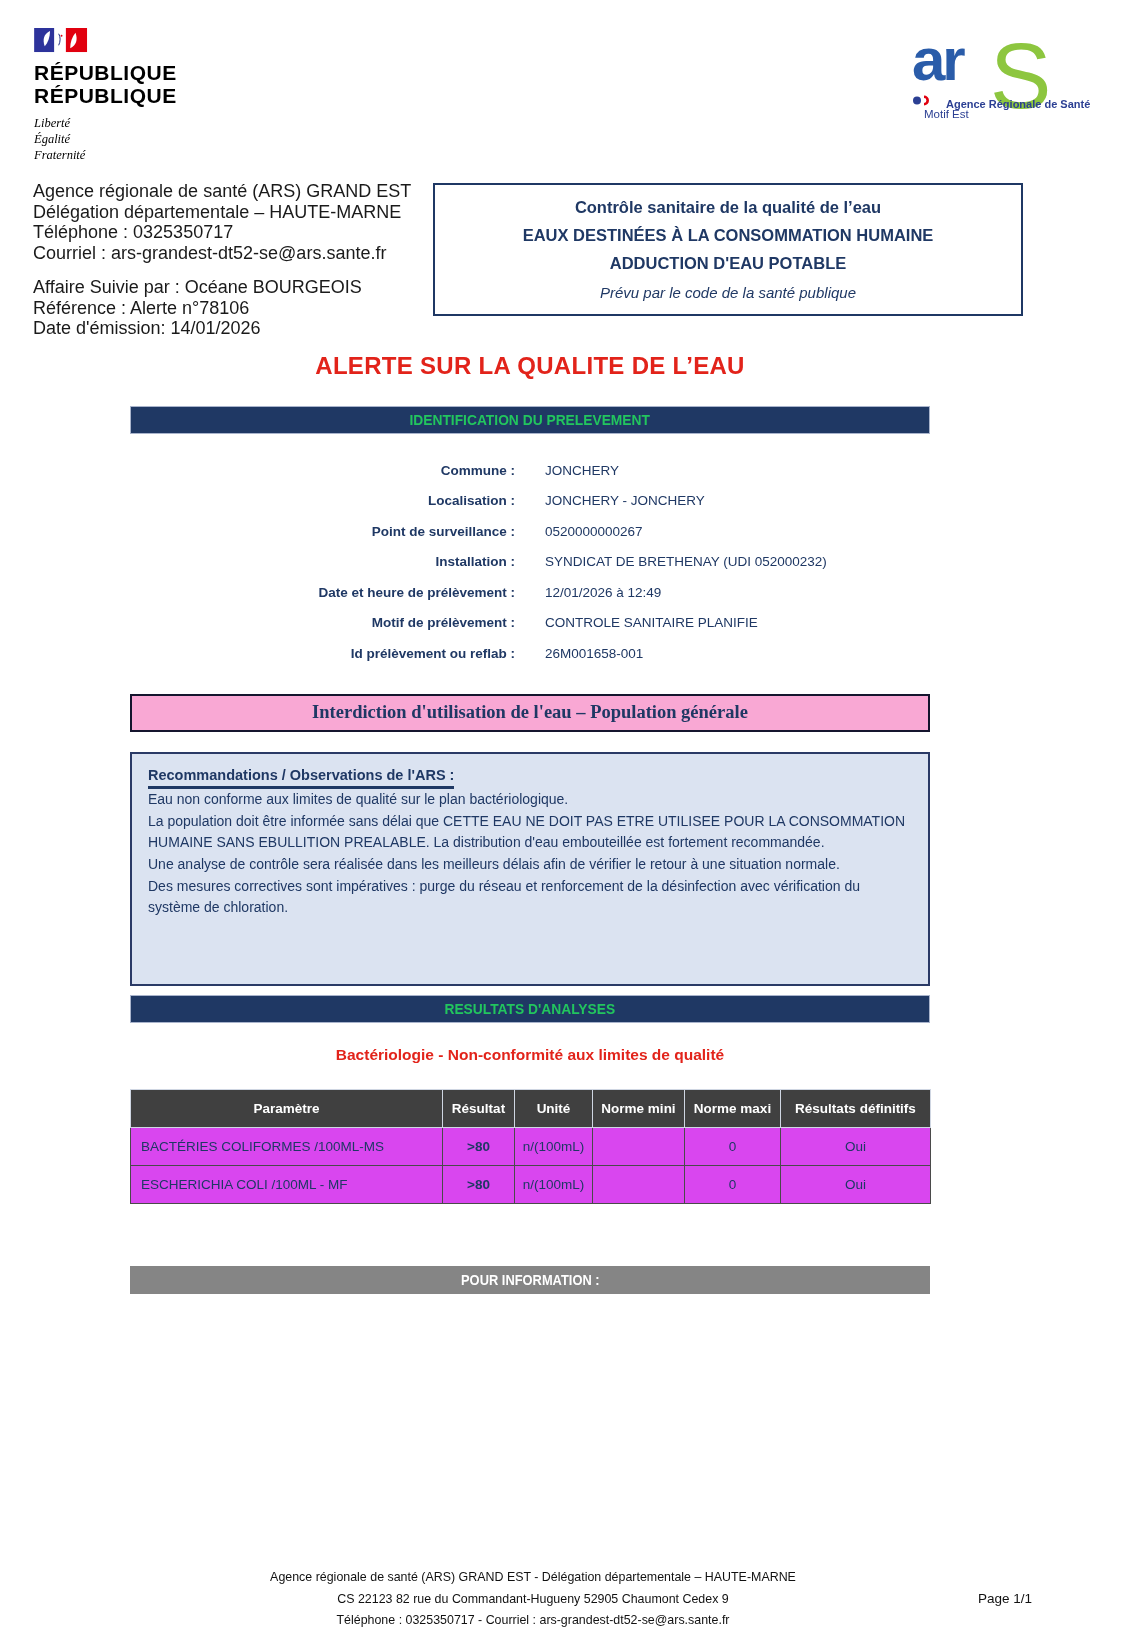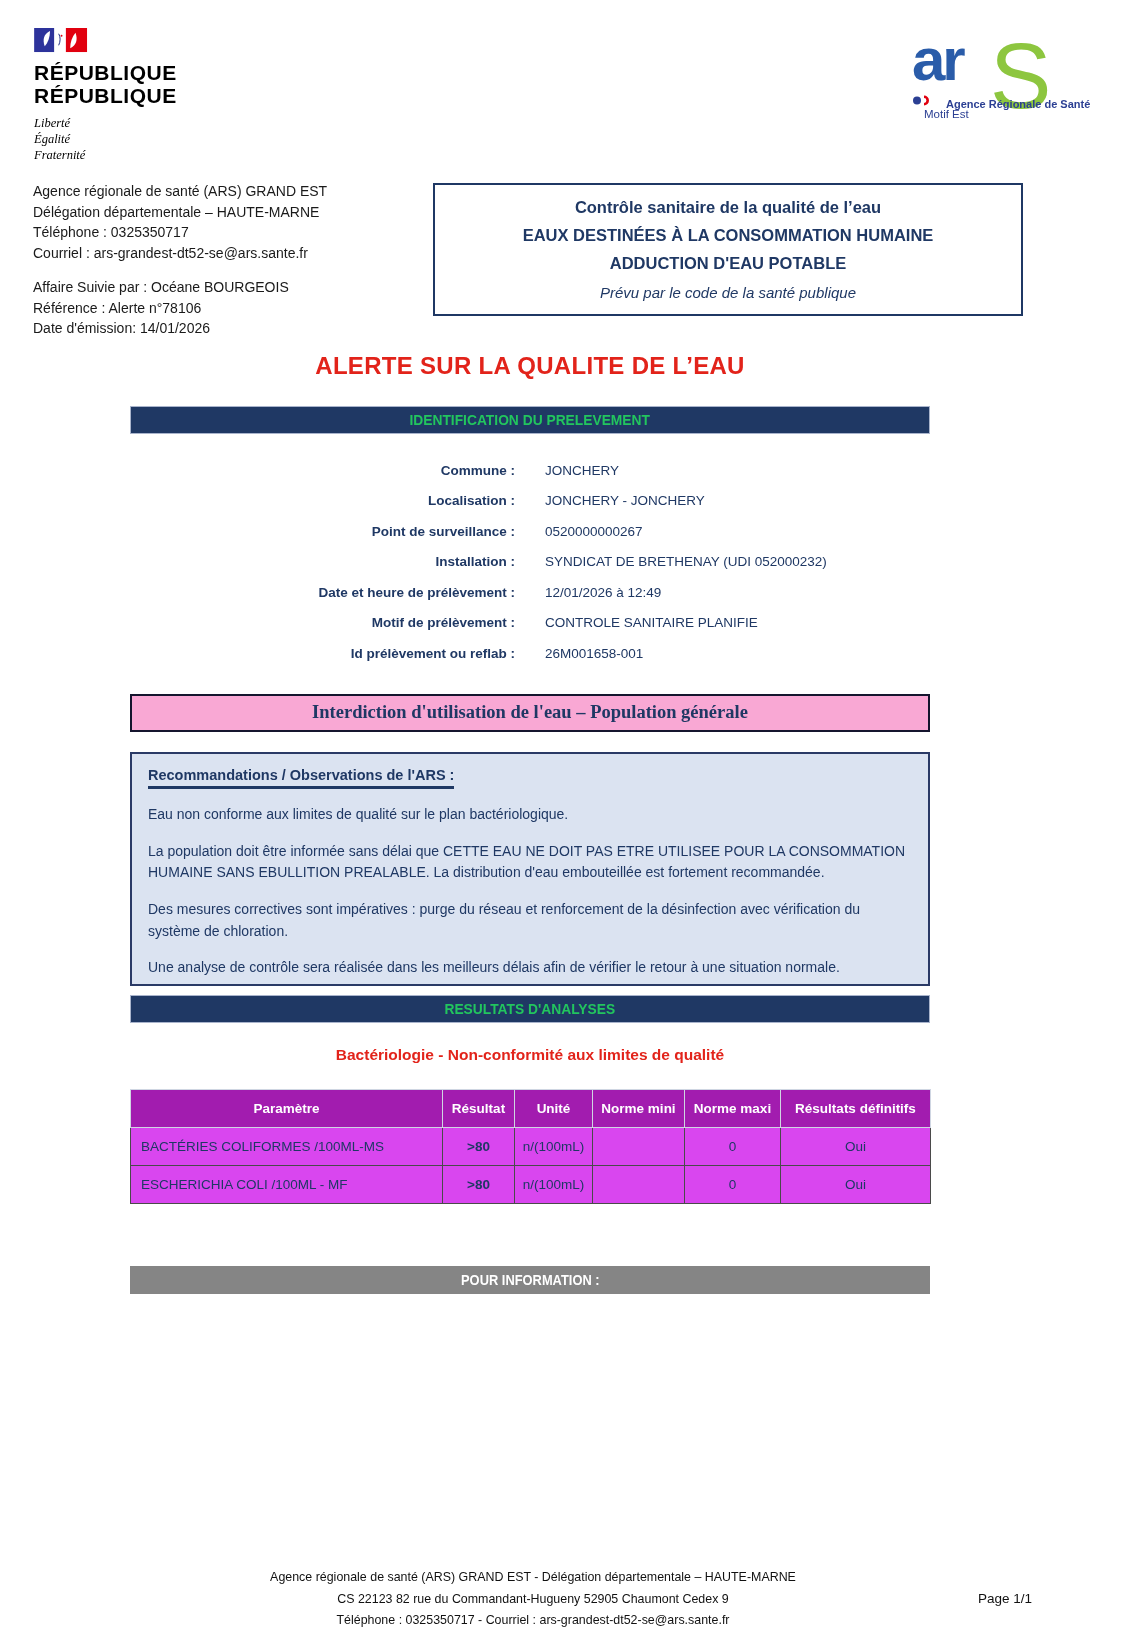--- a/index.html
+++ b/index.html
@@ -15,21 +15,21 @@
 
   
   .ars { left:906px; top:36px; width:186px; height:105px; }
   .ars-ar { position:absolute; left:6px; top:-6px; font-size:60px; line-height:60px; font-weight:bold; letter-spacing:-3px; color:#2A5CA9; }
   .ars-s  { position:absolute; left:84px; top:-6px; font-size:92px; line-height:92px; font-weight:500; color:#8DC63F; }
   .ars-sub { position:absolute; left:6px; top:56px; display:flex; align-items:flex-end; gap:10px; z-index:2; }
   .ars-sub-text { font-size:11px; font-weight:bold; color:#2B3F93; white-space:nowrap; }
   .ars-region { position:absolute; left:18px; top:72px; font-size:11.5px; color:#2B3F93; z-index:2; }
 
   
-  .contact { left:33px; top:181px; width:400px; font-size:14px; line-height:20.5px; color:#1a1a1a; }
+  .contact { left:33px; top:181px; width:400px; font-size:18px; line-height:20.5px; color:#1a1a1a; }
   .contact .group2 { margin-top:14px; }
 
   
   .title-box { left:433px; top:183px; width:590px; height:133px; border:2px solid #1F3864;
                text-align:center; color:#1F3864; padding-top:13px; }
   .title-box .l1 { font-size:16.5px; font-weight:bold; }
   .title-box .l2 { font-size:16.5px; font-weight:bold; margin-top:9px; }
   .title-box .l3 { font-size:16.5px; font-weight:bold; margin-top:9px; }
   .title-box .l4 { font-size:15px; font-style:italic; margin-top:11px; }
 
@@ -53,30 +53,30 @@
   
   .interdiction { left:130px; top:694px; width:800px; height:38px; background:#f9a8d4;
                   border:2px solid #15152e; text-align:center; line-height:33px;
                   font-family:"Liberation Serif", serif; font-weight:bold; font-size:18.5px; color:#1F3864; }
 
   
   .reco { left:130px; top:752px; width:800px; height:234px; background:#DBE3F1;
           border:2px solid #2A3A66; padding:13px 16px; color:#1F3864; font-size:14px; }
   .reco-title { display:inline-block; font-weight:bold; font-size:14.5px;
                 border-bottom:3px solid #1F3864; padding-bottom:3px; }
-  .reco p { margin-top:15px; line-height:1.55; }
+  .reco p { line-height:1.55; }
 
   
   .subtitle-bacterio { left:130px; top:1046px; width:800px; text-align:center;
                        font-size:15.5px; font-weight:bold; color:#E2231A; }
 
   
   .analysis-table { left:130px; top:1089px; }
   table { border-collapse:collapse; width:800px; table-layout:fixed; font-size:13.5px; color:#1F3864; }
-  th { background:#a21caf; color:#fff; font-weight:bold; height:38px; border:1px solid #cfd6e2; font-size:13.5px; }
+  th { background:#404040; color:#fff; font-weight:bold; height:38px; border:1px solid #cfd6e2; font-size:13.5px; }
   td { background:#d946ef; height:38px; border:1px solid #4a4a4a; text-align:center; }
   td.param { text-align:left; padding-left:10px; }
   td.result { font-weight:bold; }
 
   
   .bar-info { left:130px; top:1266px; width:800px; height:28px; background:#858585;
               color:#fff; font-weight:bold; font-size:14px; text-align:center; line-height:28px; }
 
   
   .footer { left:0; top:1566px; width:1066px; text-align:center; font-size:13.5px;
@@ -179,22 +179,22 @@
     <div class="field-value">26M001658-001</div>
   </div>
 </div>
 
 <div class="abs interdiction">Interdiction d'utilisation de l'eau – Population générale</div>
 
 <div class="abs reco">
   <span class="reco-title">Recommandations / Observations de l'ARS :</span>
   <p>Eau non conforme aux limites de qualité sur le plan bactériologique.</p>
   <p>La population doit être informée sans délai que CETTE EAU NE DOIT PAS ETRE UTILISEE POUR LA CONSOMMATION HUMAINE SANS EBULLITION PREALABLE. La distribution d'eau embouteillée est fortement recommandée.</p>
+  <p>Une analyse de contrôle sera réalisée dans les meilleurs délais afin de vérifier le retour à une situation normale.</p>
   <p>Des mesures correctives sont impératives : purge du réseau et renforcement de la désinfection avec vérification du système de chloration.</p>
-  <p>Une analyse de contrôle sera réalisée dans les meilleurs délais afin de vérifier le retour à une situation normale.</p>
 </div>
 
 <div class="abs bar bar-results">
   <span class="cond">RESULTATS D'ANALYSES</span>
 </div>
 
 <div class="abs subtitle-bacterio">Bactériologie - Non-conformité aux limites de qualité</div>
 
 <div class="abs analysis-table">
   <table>

